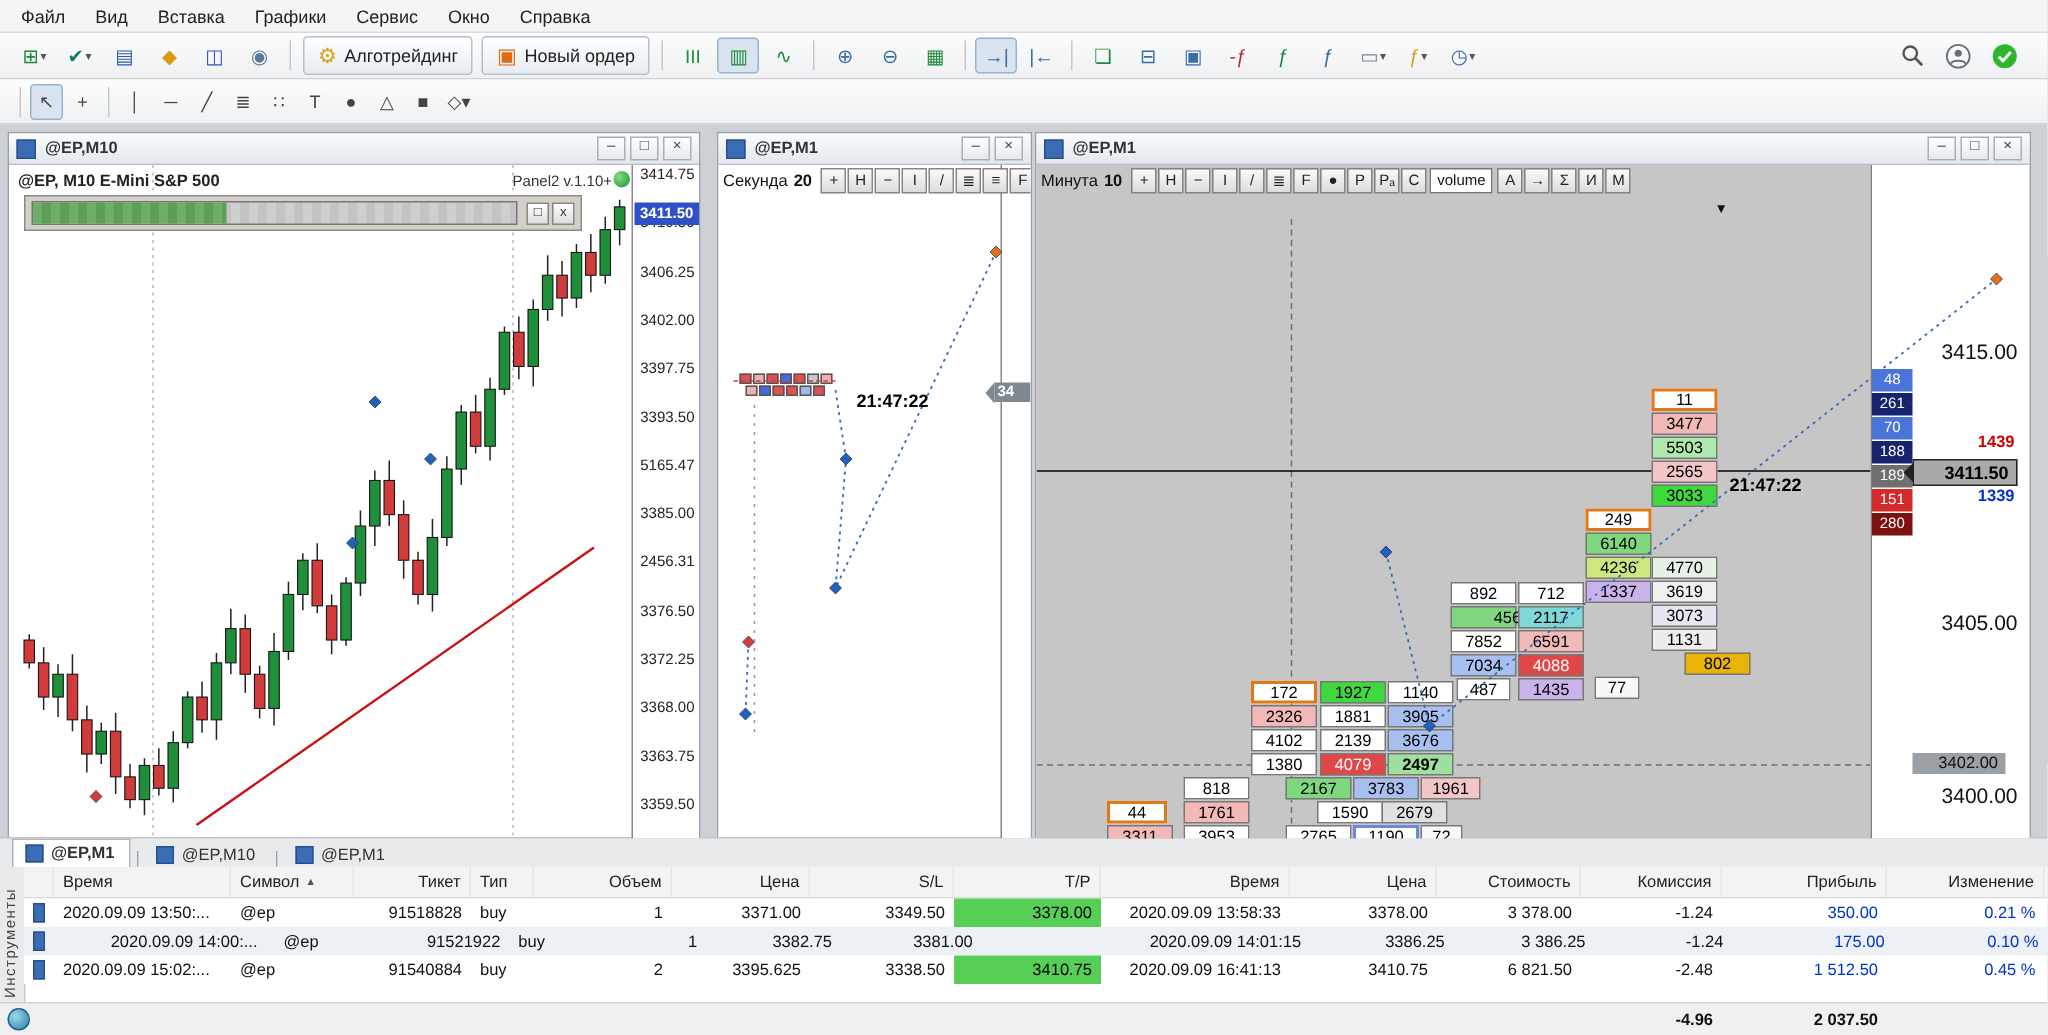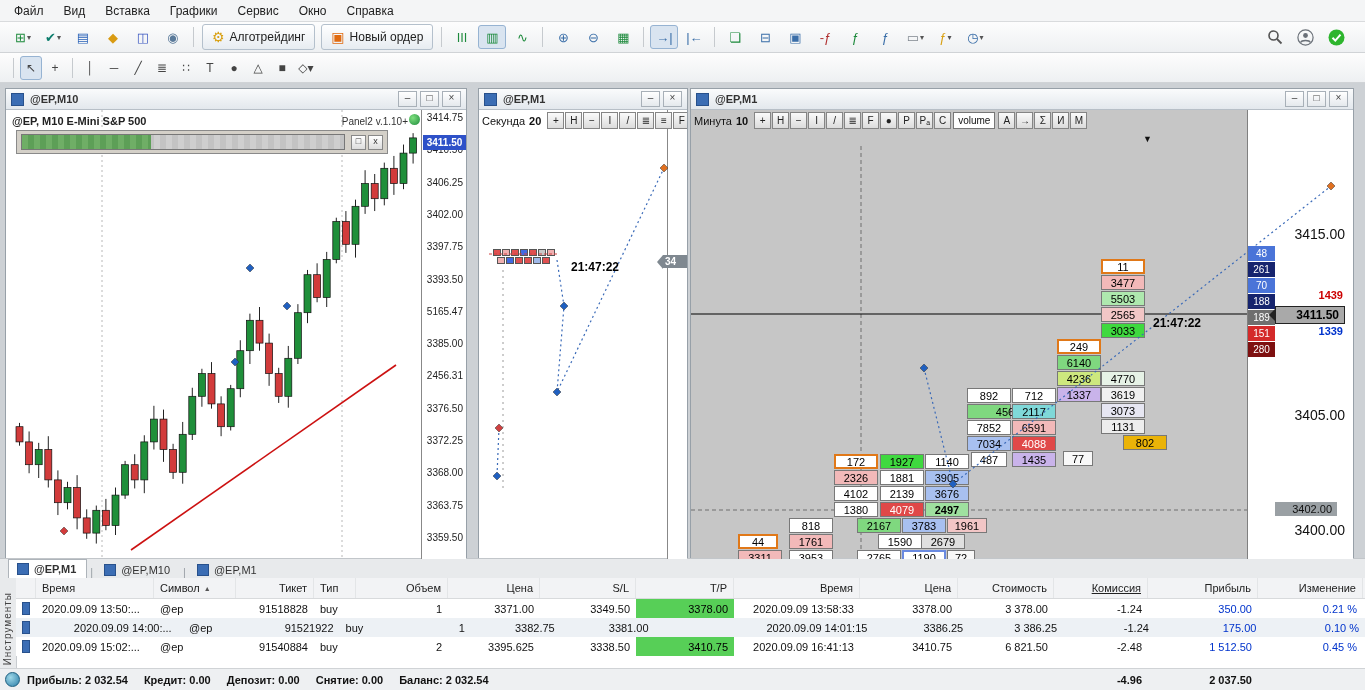--- a/index.html
+++ b/index.html
@@ -615,21 +615,21 @@
         </div>
         <div class="tc r" style="width: 126px;">
           <span>Время</span>
         </div>
         <div class="tc r" style="width: 98px;">
           <span>Цена</span>
         </div>
         <div class="tc r" style="width: 96px;">
           <span>Стоимость</span>
         </div>
-        <div class="tc r" style="width: 94px; text-decoration: underline;">
+        <div class="tc r" style="width: 94px;">
           <span>Комиссия</span>
         </div>
         <div class="tc r" style="width: 110px;">
           <span>Прибыль</span>
         </div>
         <div class="tc r" style="width: 105px;">
           <span>Изменение</span>
         </div>
       </div>
       <div class="trow">
@@ -687,22 +687,15 @@
         <div class="tc r" style="width: 96px;">6 821.50</div>
         <div class="tc r" style="width: 94px;">-2.48</div>
         <div class="tc r blue" style="width: 110px;">1 512.50</div>
         <div class="tc r blue" style="width: 105px;">0.45 %</div>
       </div>
     </div>
 </div>
 
 <div class="statusbar" id="statusbar">
   <span class="stico"></span>
-  <span id="stsegs" style="display:flex">
-      <span class="stseg">Прибыль: 2 032.54</span>
-      <span class="stseg">Кредит: 0.00</span>
-      <span class="stseg">Депозит: 0.00</span>
-      <span class="stseg">Снятие: 0.00</span>
-      <span class="stseg">Баланс: 2 032.54</span>
-    </span>
   <span class="sbtotal" id="commtotal" style="right:223px">-4.96</span>
   <span class="sbtotal" id="proftotal" style="right:113px">2 037.50</span>
 </div>
 
 </body></html>

